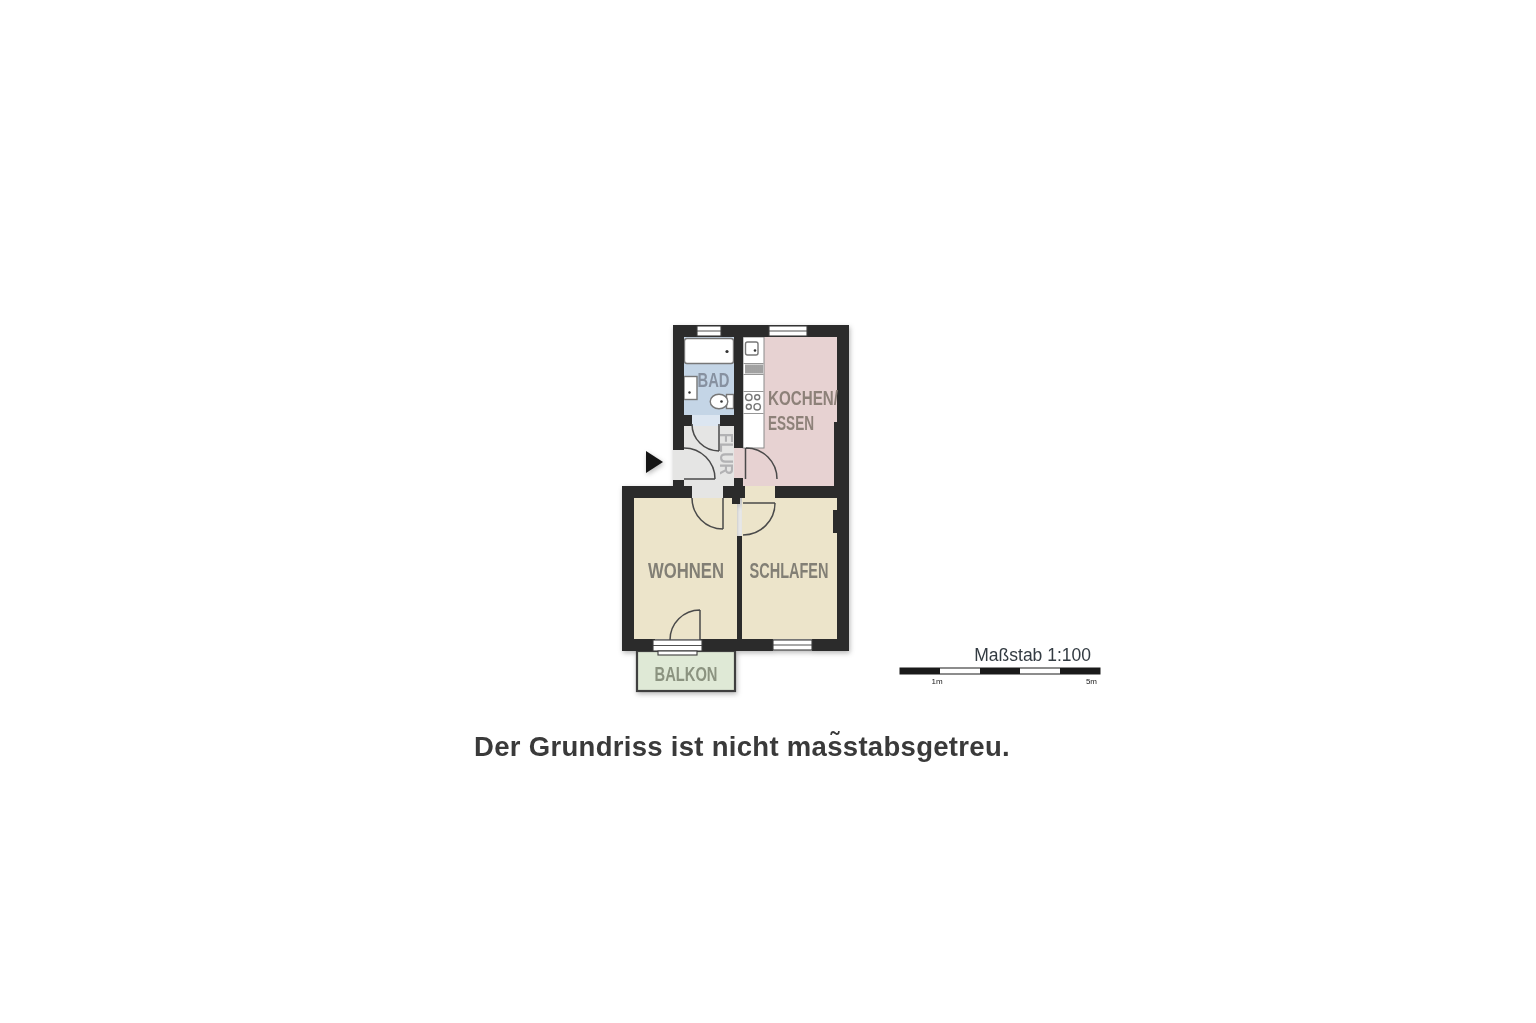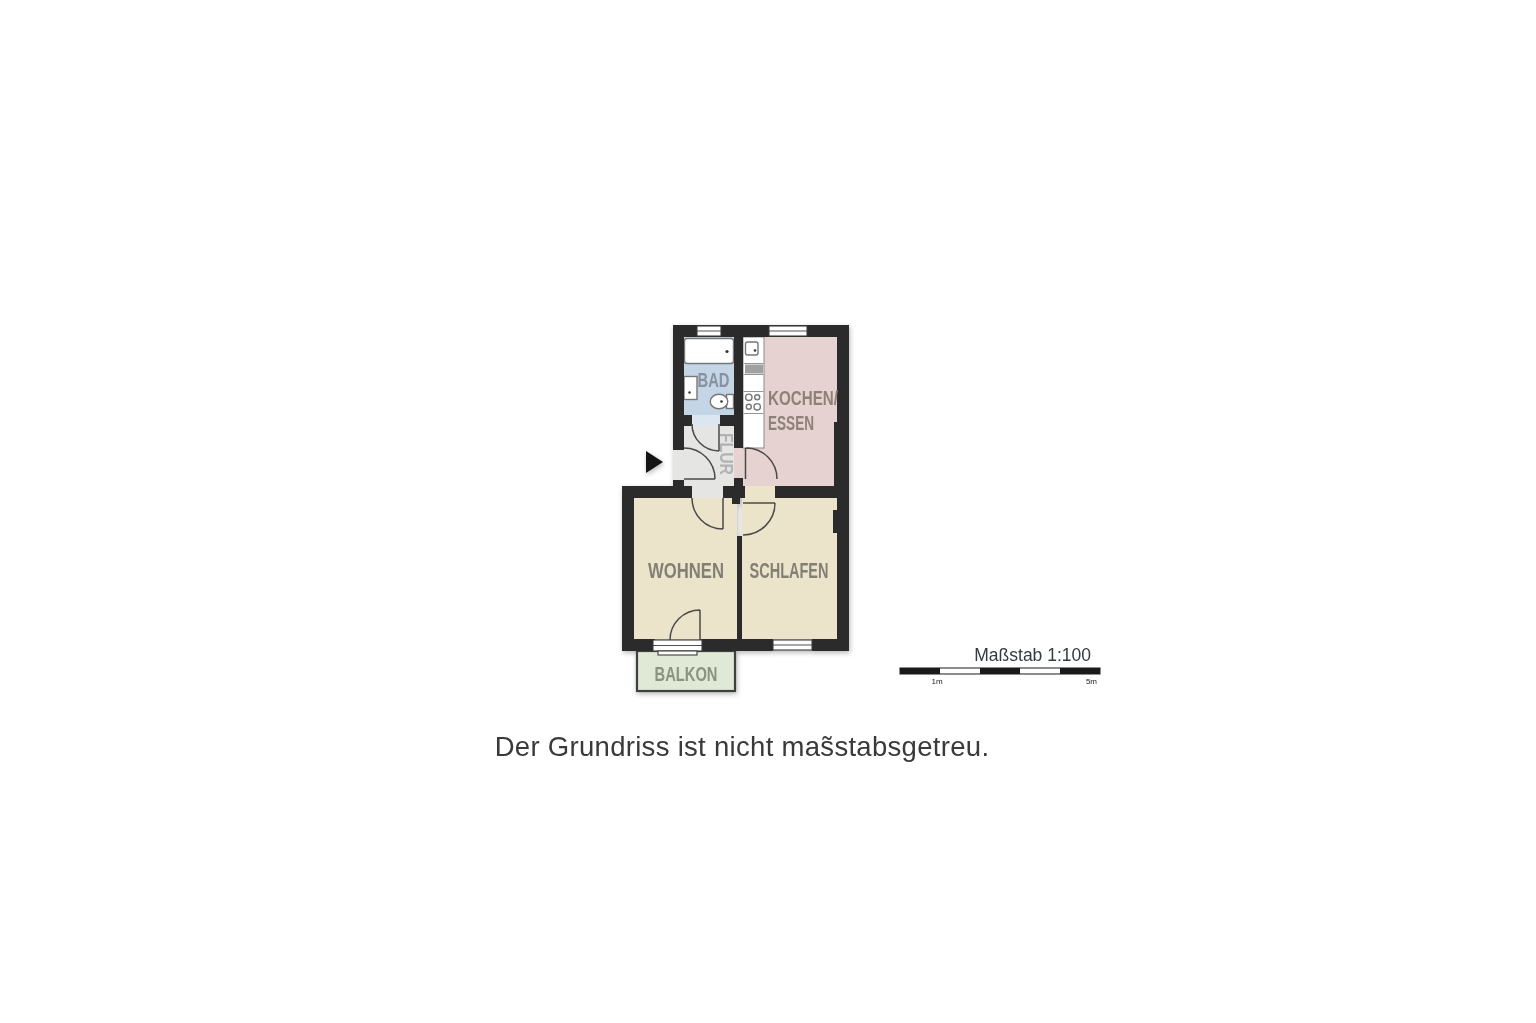--- a/index.html
+++ b/index.html
@@ -14,21 +14,21 @@
   .win{fill:#fff;stroke:var(--c-window_frame,#3c3c3c);stroke-width:1.1;}
   .winline{stroke:var(--c-window_frame,#3c3c3c);stroke-width:0.9;}
   .kline{stroke:var(--c-kitchen_outline,#8a8a8a);stroke-width:0.9;}
   .hatch{stroke:#444;stroke-width:1;}
   .room-label{font-family:"Liberation Sans",sans-serif;font-weight:bold;}
   .scale-title{font-family:"Liberation Sans",sans-serif;font-size:17.5px;fill:var(--c-scaletext,#333b42);}
   .scale-tick{font-family:"Liberation Sans",sans-serif;font-size:8px;fill:#222;}
   .scale-seg{fill:var(--c-scalebar,#1a1a1a);}
   .scale-outline{fill:#fff;stroke:var(--c-scalebar,#1a1a1a);stroke-width:1;}
   .caption{position:absolute;top:731px;left:0;width:1484px;text-align:center;
-    font-family:"Liberation Sans",sans-serif;font-weight:400;font-size:27.5px;
+    font-family:"Liberation Sans",sans-serif;font-weight:700;font-size:27.5px;
     letter-spacing:0.3px;color:var(--c-caption,#3a3a3a);}
 </style>
 </head>
 <body>
 
 <div class="stage">
 
   <svg class="plan-svg" width="1536" height="1023" viewBox="0 0 1536 1023">
 
     <g class="plan-group">

